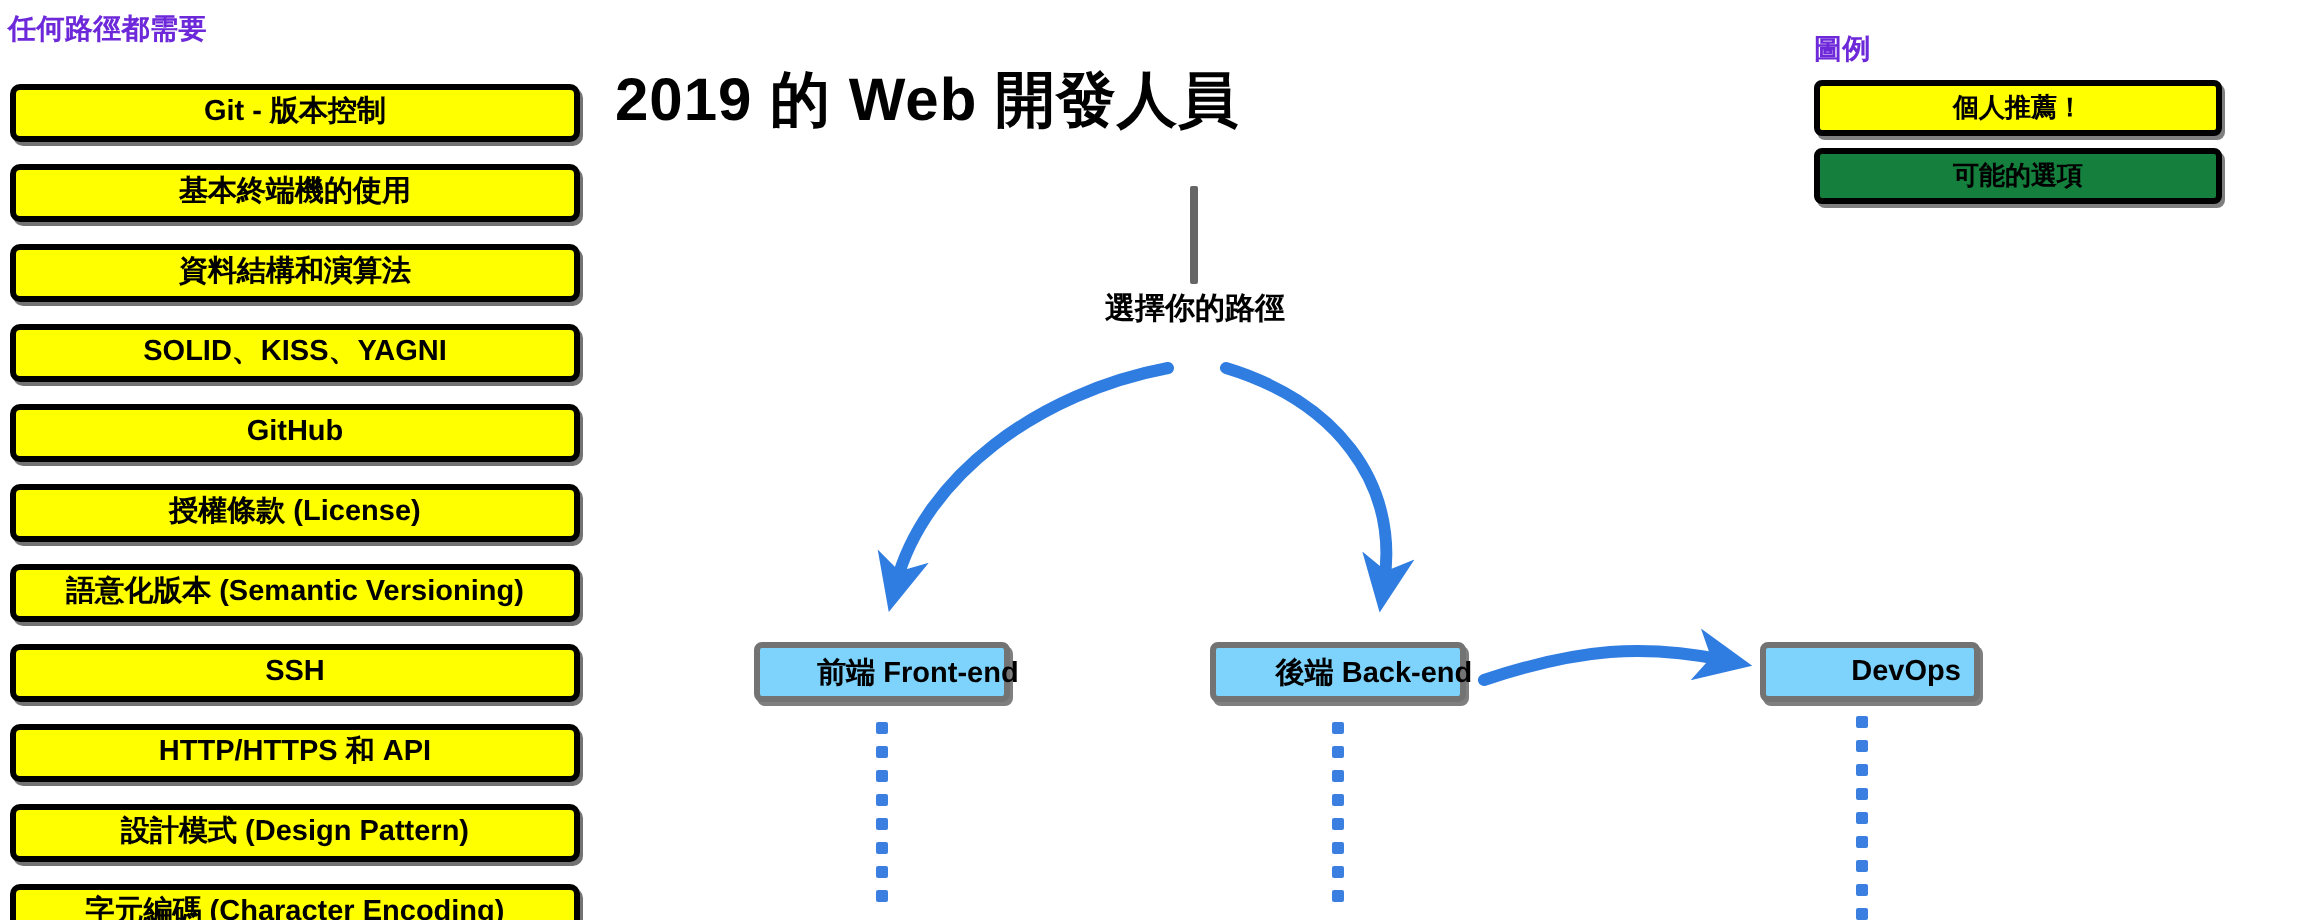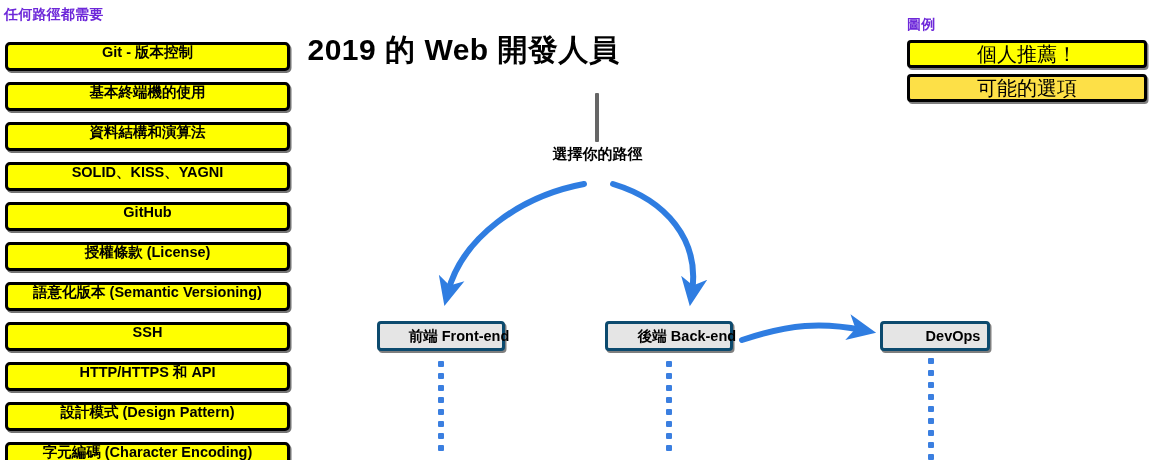--- a/index.html
+++ b/index.html
@@ -38,20 +38,21 @@
   }
   .req-item {
     box-sizing: border-box;
     width: 285px;
     height: 29px;
     margin-bottom: 11px;
     background: #ffff00;
     border: 3px solid #000000;
     border-radius: 5px;
     display: flex;
+    align-items: center;
     justify-content: center;
     font-size: 14.5px;
     font-weight: bold;
     line-height: 1;
     white-space: nowrap;
     box-shadow: 1.5px 2px 0 rgba(0,0,0,0.55);
   }
 
   
   #main-title {
@@ -79,22 +80,22 @@
     width: 4px;
     height: 49px;
     background: #666666;
     border-radius: 1px;
   }
 
   
   .role-box {
     box-sizing: border-box;
     height: 30px;
-    background: #e5e5e5;
-    border: 3px solid #0c4a6e;
+    background: #7dd3fc;
+    border: 3px solid #737373;
     border-radius: 4px;
     display: flex;
     align-items: center;
     justify-content: center;
     font-size: 14.5px;
     font-weight: bold;
     white-space: nowrap;
     box-shadow: 1.5px 2px 0 rgba(0,0,0,0.5);
     padding-left: 36px;
   }
@@ -123,35 +124,35 @@
 
   
   #legend-heading { left: 907px; top: 6px; margin-top: 10px; }
   #legend-box {
     left: 907px;
     top: 40px;
     width: 240px;
   }
   .legend-item {
     box-sizing: border-box;
-    width: 240px;
+    width: 204px;
     height: 28px;
     margin-bottom: 6px;
     border: 3px solid #000000;
     border-radius: 4px;
     display: flex;
     align-items: center;
     justify-content: center;
-    font-size: 20px;
-    font-weight: normal;
+    font-size: 13px;
+    font-weight: bold;
     white-space: nowrap;
     box-shadow: 1.5px 2px 0 rgba(0,0,0,0.5);
   }
   .legend-recommended { background: #ffff00; }
-  .legend-optional    { background: #fde047; }
+  .legend-optional    { background: #15803d; }
 
   
   #arrow-layer {
     left: 0;
     top: 0;
     width: 1149px;
     height: 460px;
     pointer-events: none;
   }
 </style>

